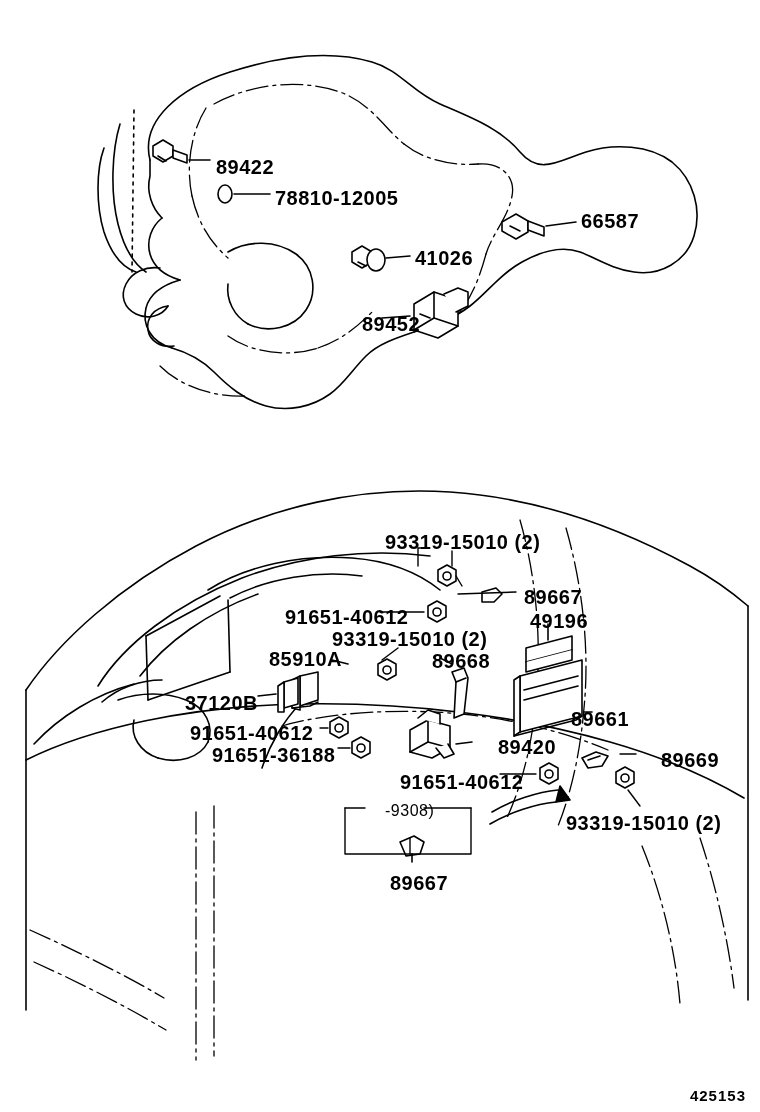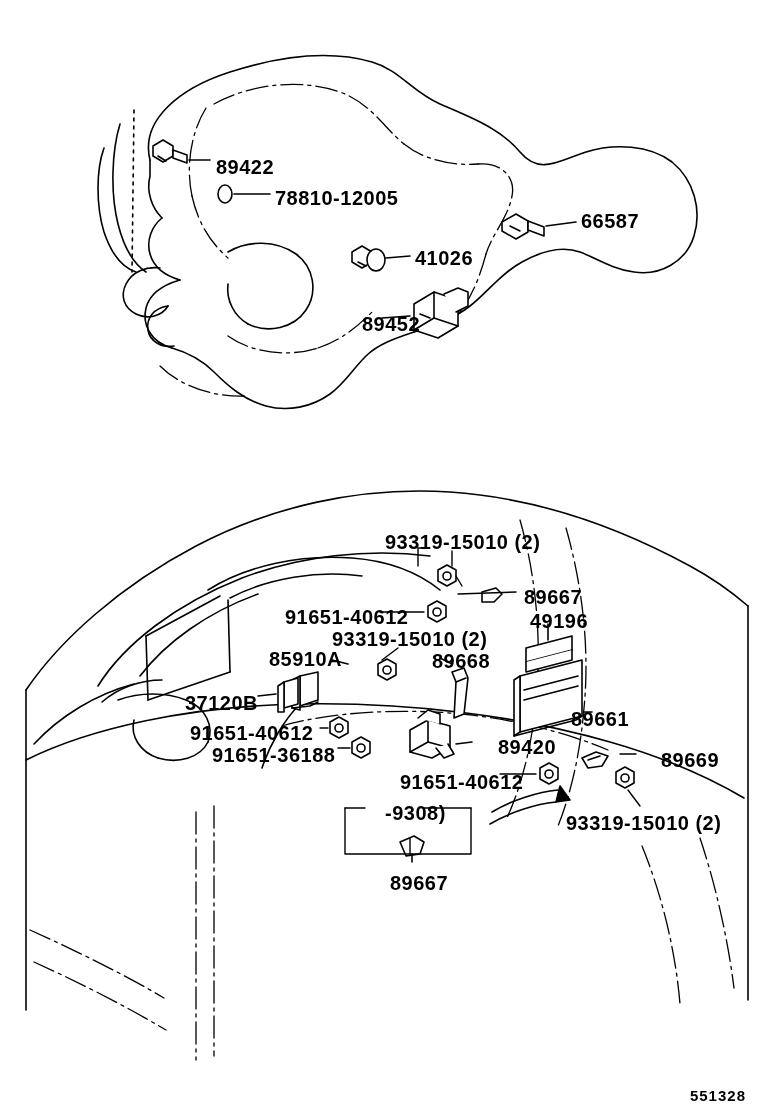--- a/index.html
+++ b/index.html
@@ -29,22 +29,22 @@
   .label {
     position: absolute;
     font-family: "Liberation Sans", sans-serif;
     font-size: 20px;
     font-weight: bold;
     color: #000000;
     white-space: nowrap;
     letter-spacing: 0.5px;
   }
   .label.small {
-    font-size: 20px;
-    font-weight: bold;
+    font-size: 16px;
+    font-weight: normal;
   }
   .footer-code {
     position: absolute;
     right: 14px;
     bottom: 8px;
     font-family: "Liberation Sans", sans-serif;
     font-size: 15px;
     font-weight: bold;
     color: #000000;
     letter-spacing: 1px;
@@ -291,14 +291,14 @@
   <div class="label" style="left:571px; top:708px;">89661</div>
   <div class="label" style="left:190px; top:722px;">91651-40612</div>
   <div class="label" style="left:212px; top:744px;">91651-36188</div>
   <div class="label" style="left:478px; top:736px;margin-left:20px;">89420</div>
   <div class="label" style="left:641px; top:749px;margin-left:20px;">89669</div>
   <div class="label" style="left:400px; top:771px;">91651-40612</div>
   <div class="label" style="left:566px; top:812px;">93319-15010 (2)</div>
   <div class="label small" style="left:385px; top:802px;">-9308)</div>
   <div class="label" style="left:390px; top:872px;">89667</div>
 
-  <div class="footer-code">551328</div>
+  <div class="footer-code">425153</div>
 </div>
 
 </body></html>

